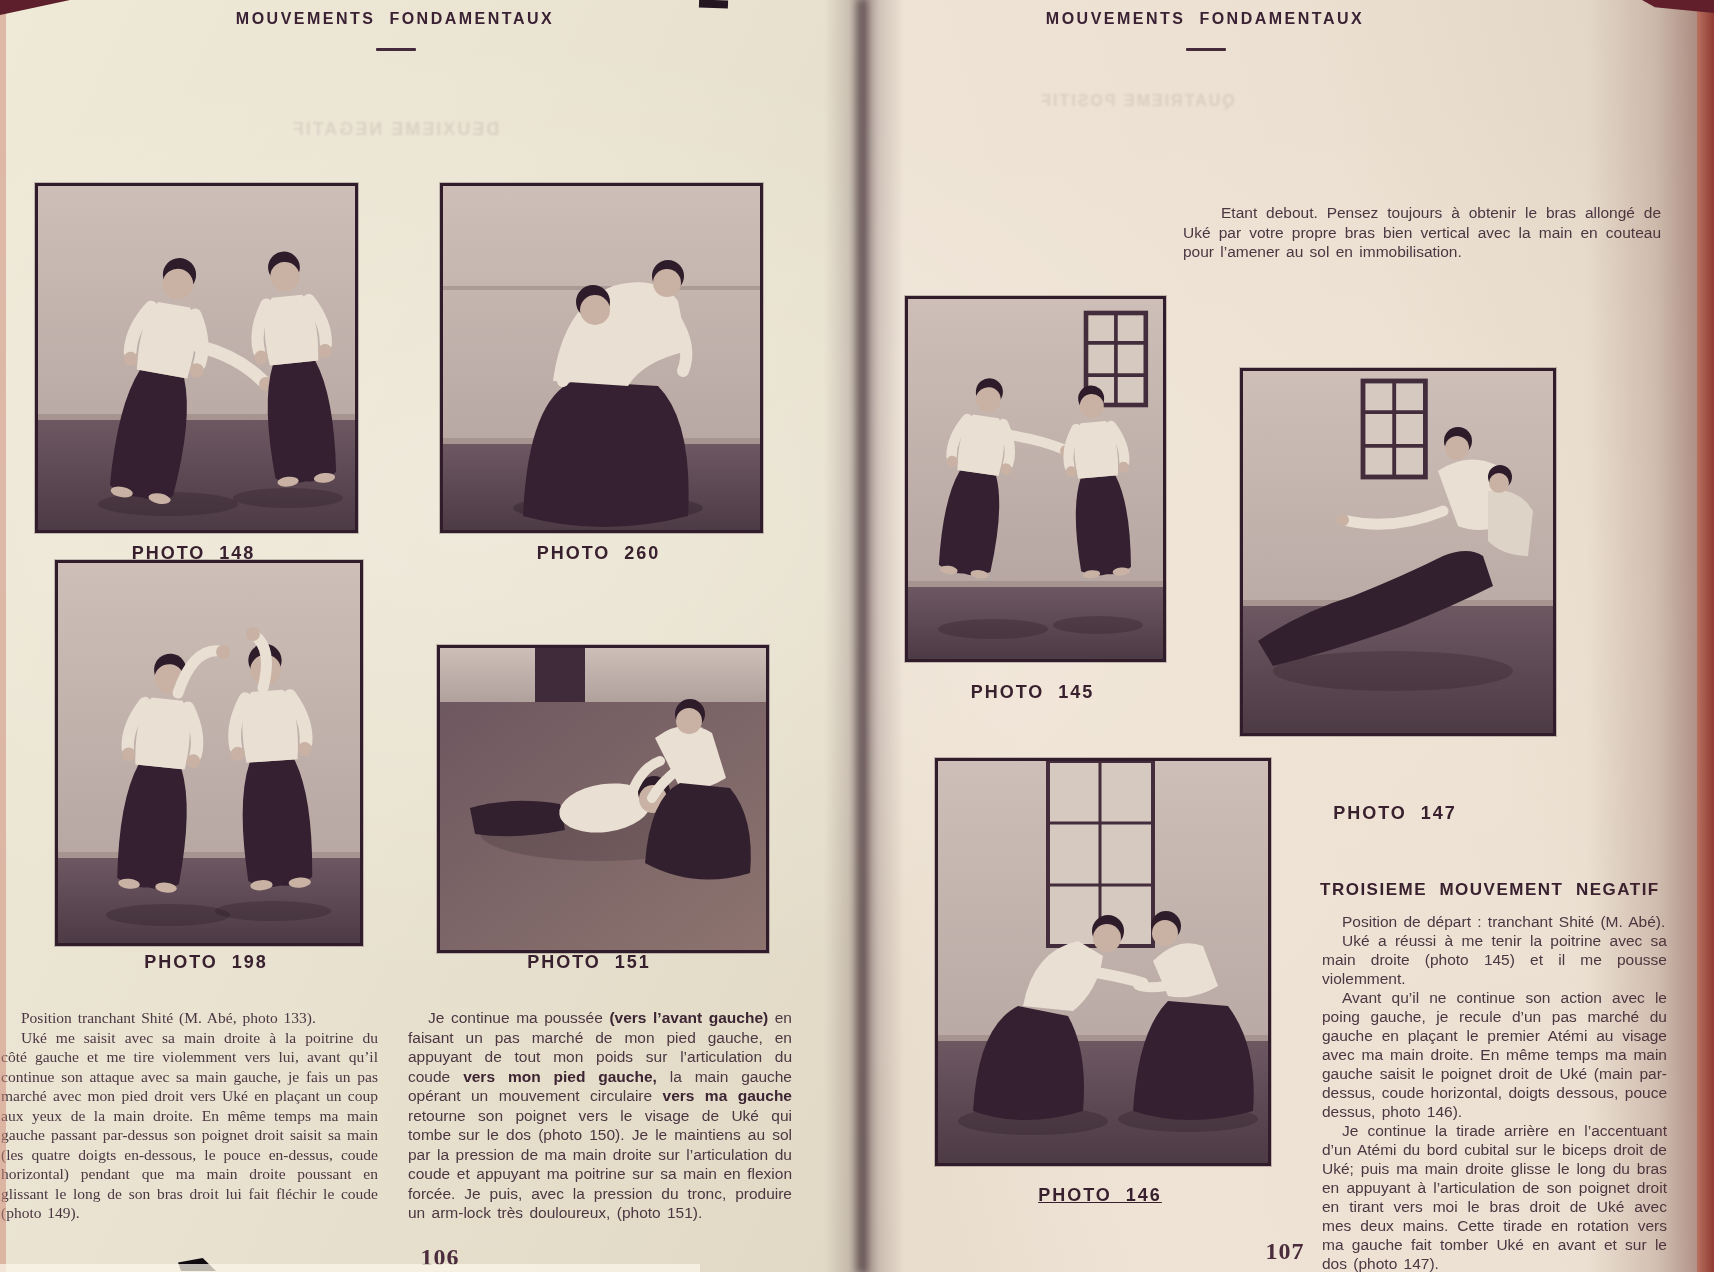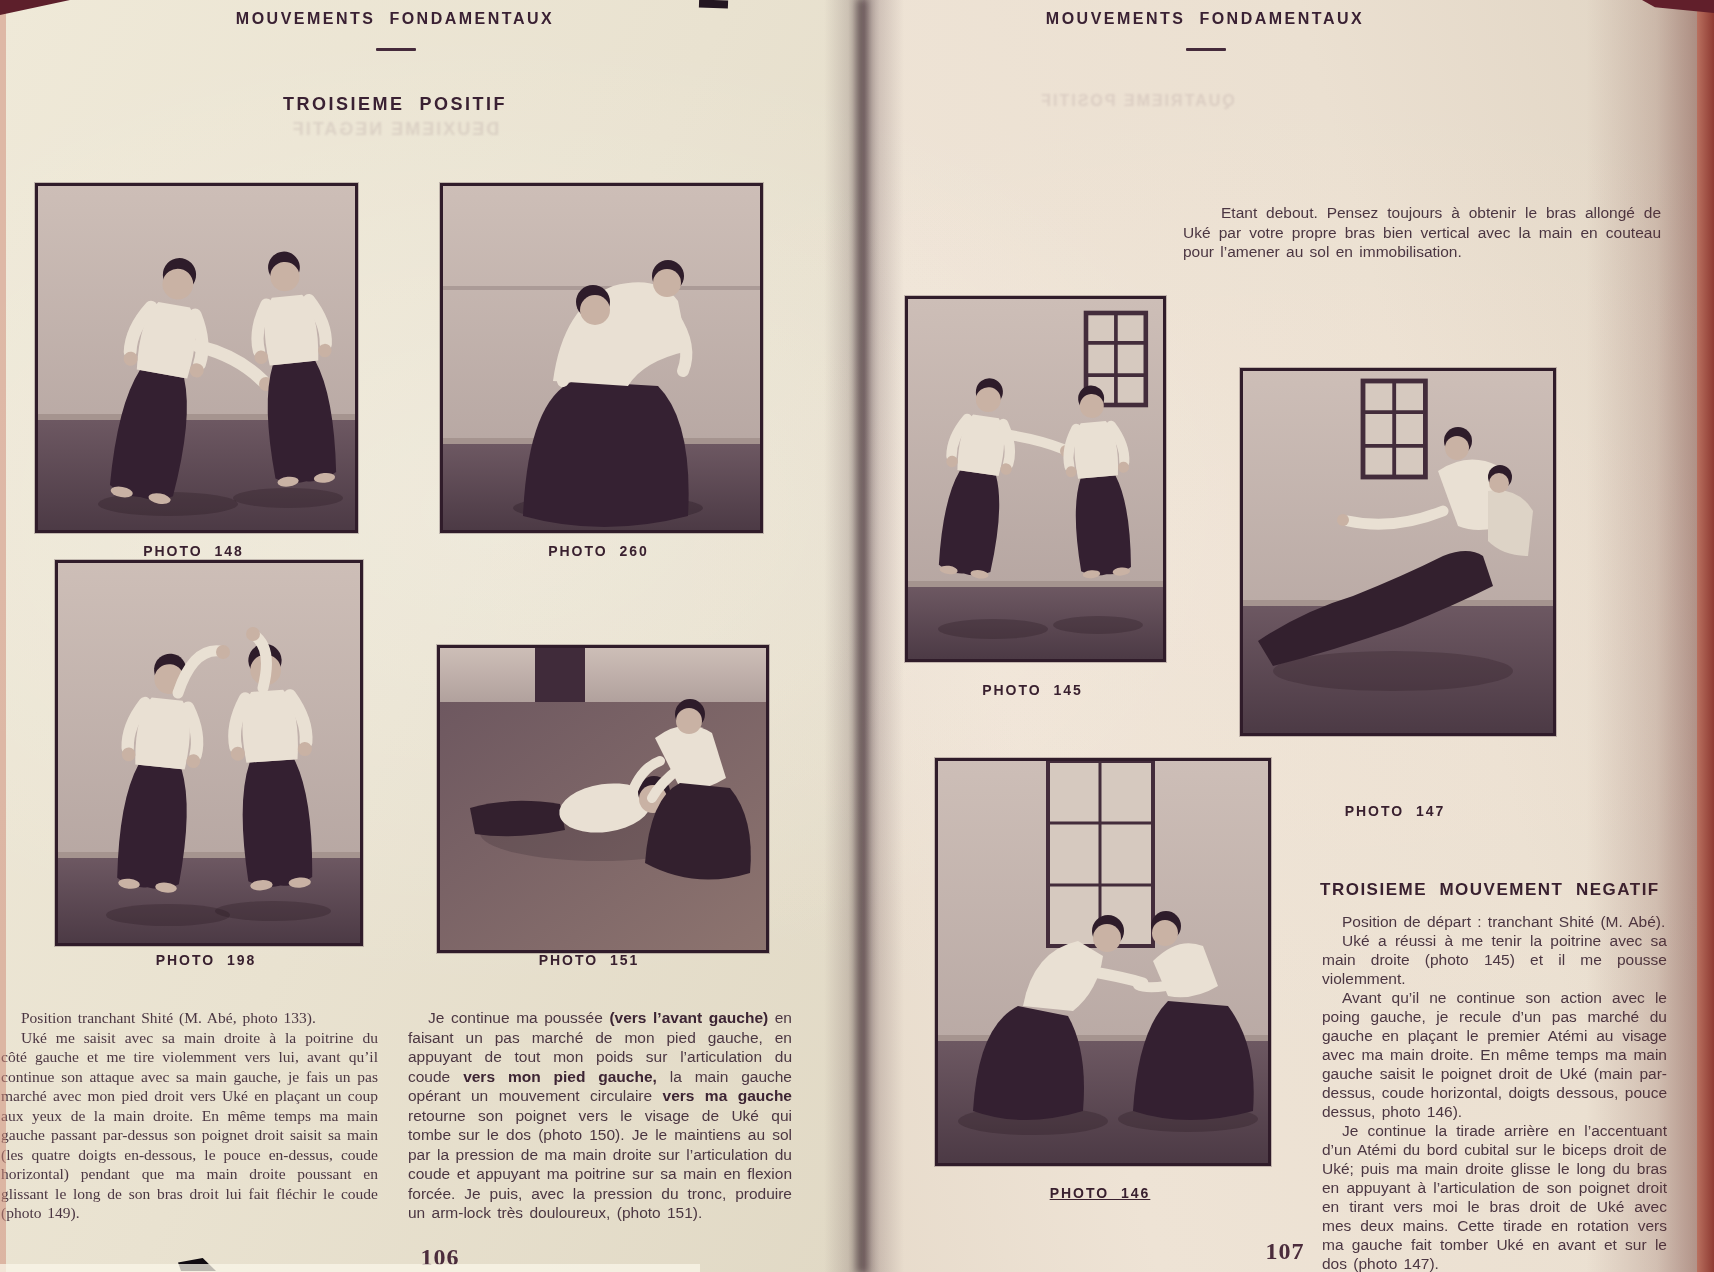--- a/index.html
+++ b/index.html
@@ -11,21 +11,21 @@
   .page{position:absolute;top:0;height:1272px;}
   #page-left{left:0;width:862px;background:linear-gradient(115deg,#efe9d8 0%,#e9e2d0 50%,#e1d9c5 100%);}
   #page-right{left:862px;width:852px;background:linear-gradient(255deg,#e0d4c3 0%,#ebe0d1 35%,#eee3d5 75%,#e7dbcb 100%);}
   .shade{position:absolute;pointer-events:none;}
 
   .hdr{position:absolute;text-align:center;font-weight:bold;color:#3a2133;
        font-size:16px;letter-spacing:2.5px;white-space:pre;}
   .sub{position:absolute;text-align:center;font-weight:bold;color:#3a2133;
        font-size:18px;letter-spacing:2.5px;white-space:pre;}
   .rule{position:absolute;height:3px;background:#452a3b;border-radius:1px;}
-  .cap{position:absolute;text-align:center;font-weight:bold;font-size:14px;
+  .cap{position:absolute;text-align:center;font-weight:bold;font-size:18px;
        letter-spacing:2px;color:#39202f;white-space:pre;}
   .body-text{position:absolute;font-size:15.5px;line-height:19.5px;text-align:justify;
        color:#4b3642;word-spacing:2px;}
   .body-text p{margin:0;text-indent:20px;}
   .bd{font-weight:bold;color:#3c2433;}
   .pagenum{position:absolute;text-align:center;font-family:"Liberation Serif","DejaVu Serif",serif;
        font-size:24px;font-weight:600;color:#4b2c3c;letter-spacing:1px;}
   .ghost{position:absolute;text-align:center;transform:scaleX(-1);opacity:0.13;
        filter:blur(1px);font-weight:bold;letter-spacing:2px;color:#6a4a5a;
        font-size:18px;white-space:pre;}
@@ -94,21 +94,20 @@
       </g>
     </defs>
   </svg>
 
   <div class="page" id="page-left"></div>
   <div class="page" id="page-right"></div>
   <div class="shade vignette"></div>
 
   <div class="hdr" style="left:95px;top:10px;width:600px;">MOUVEMENTS  FONDAMENTAUX</div>
   <div class="rule" style="left:376px;top:48px;width:40px;"></div>
-  <div class="sub" style="left:95px;top:94px;width:600px;">TROISIEME  POSITIF</div>
   <div class="ghost" style="left:195px;top:119px;width:400px;">DEUXIEME NEGATIF</div>
 
   <div class="photo" style="left:35px;top:183px;width:317px;height:344px;">
     <svg viewBox="0 0 317 344" preserveAspectRatio="none">
       <rect x="0" y="0" width="317" height="344" fill="url(#gwall)"></rect>
       <rect x="0" y="228" width="317" height="6" fill="#a5948f"></rect>
       <rect x="0" y="234" width="317" height="110" fill="url(#gfloor)"></rect>
       <ellipse cx="130" cy="318" rx="70" ry="12" fill="rgba(30,15,25,.25)"></ellipse>
       <ellipse cx="250" cy="312" rx="55" ry="10" fill="rgba(30,15,25,.25)"></ellipse>
       <use href="#fig-front" transform="translate(60,60) scale(3.2) rotate(10 20 40)"></use>

